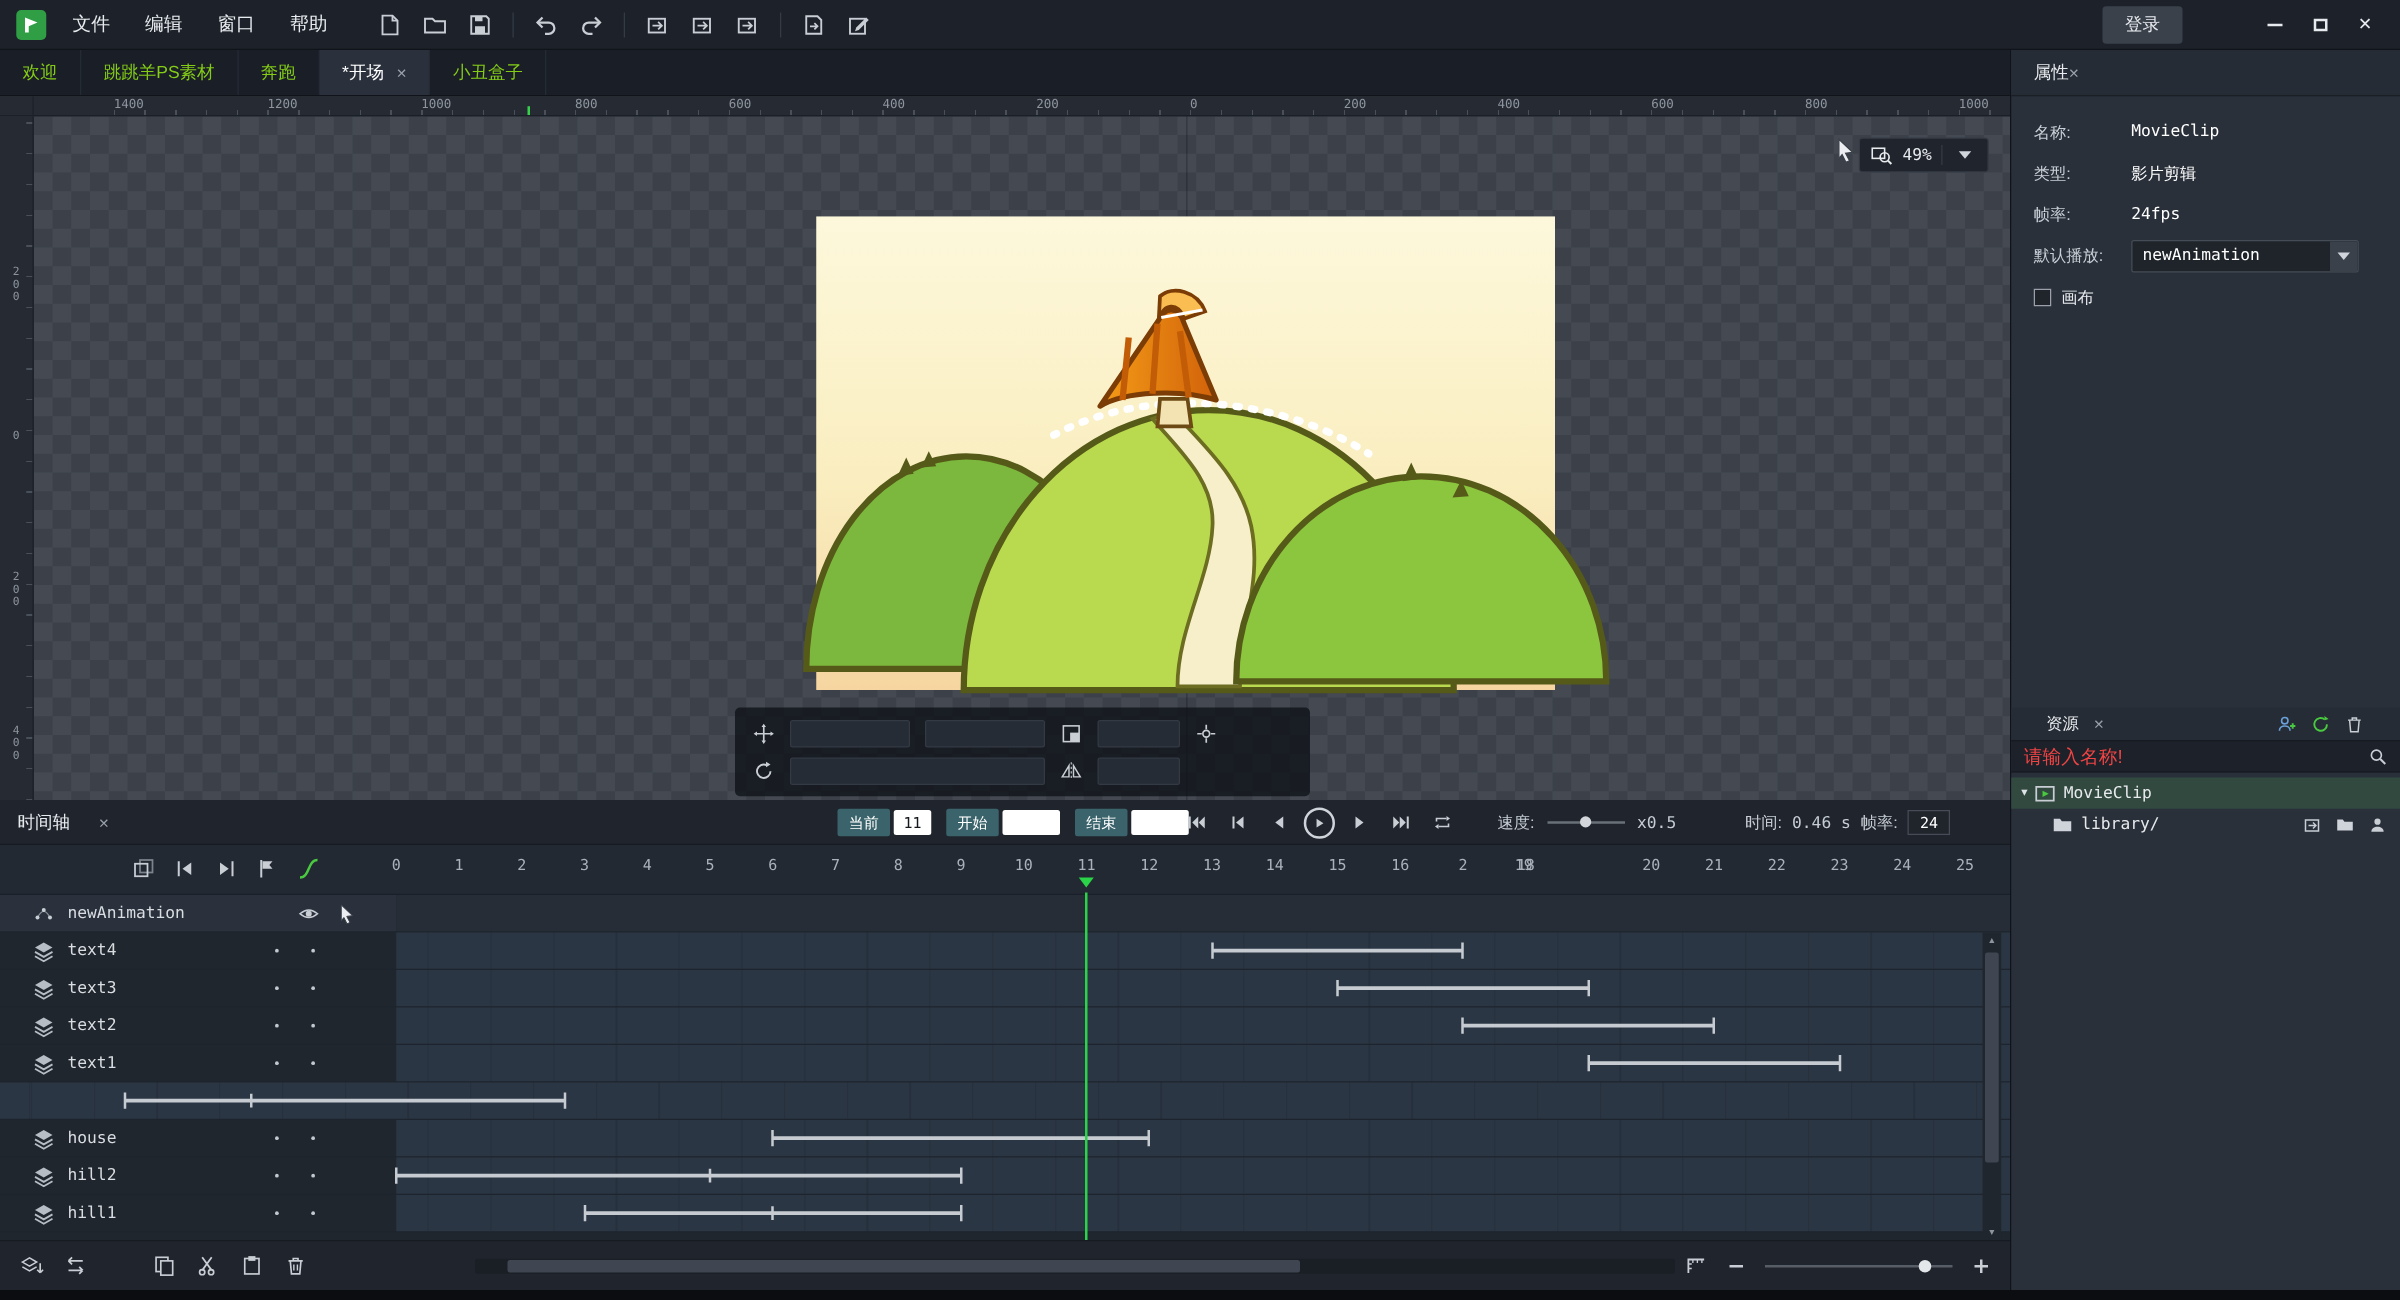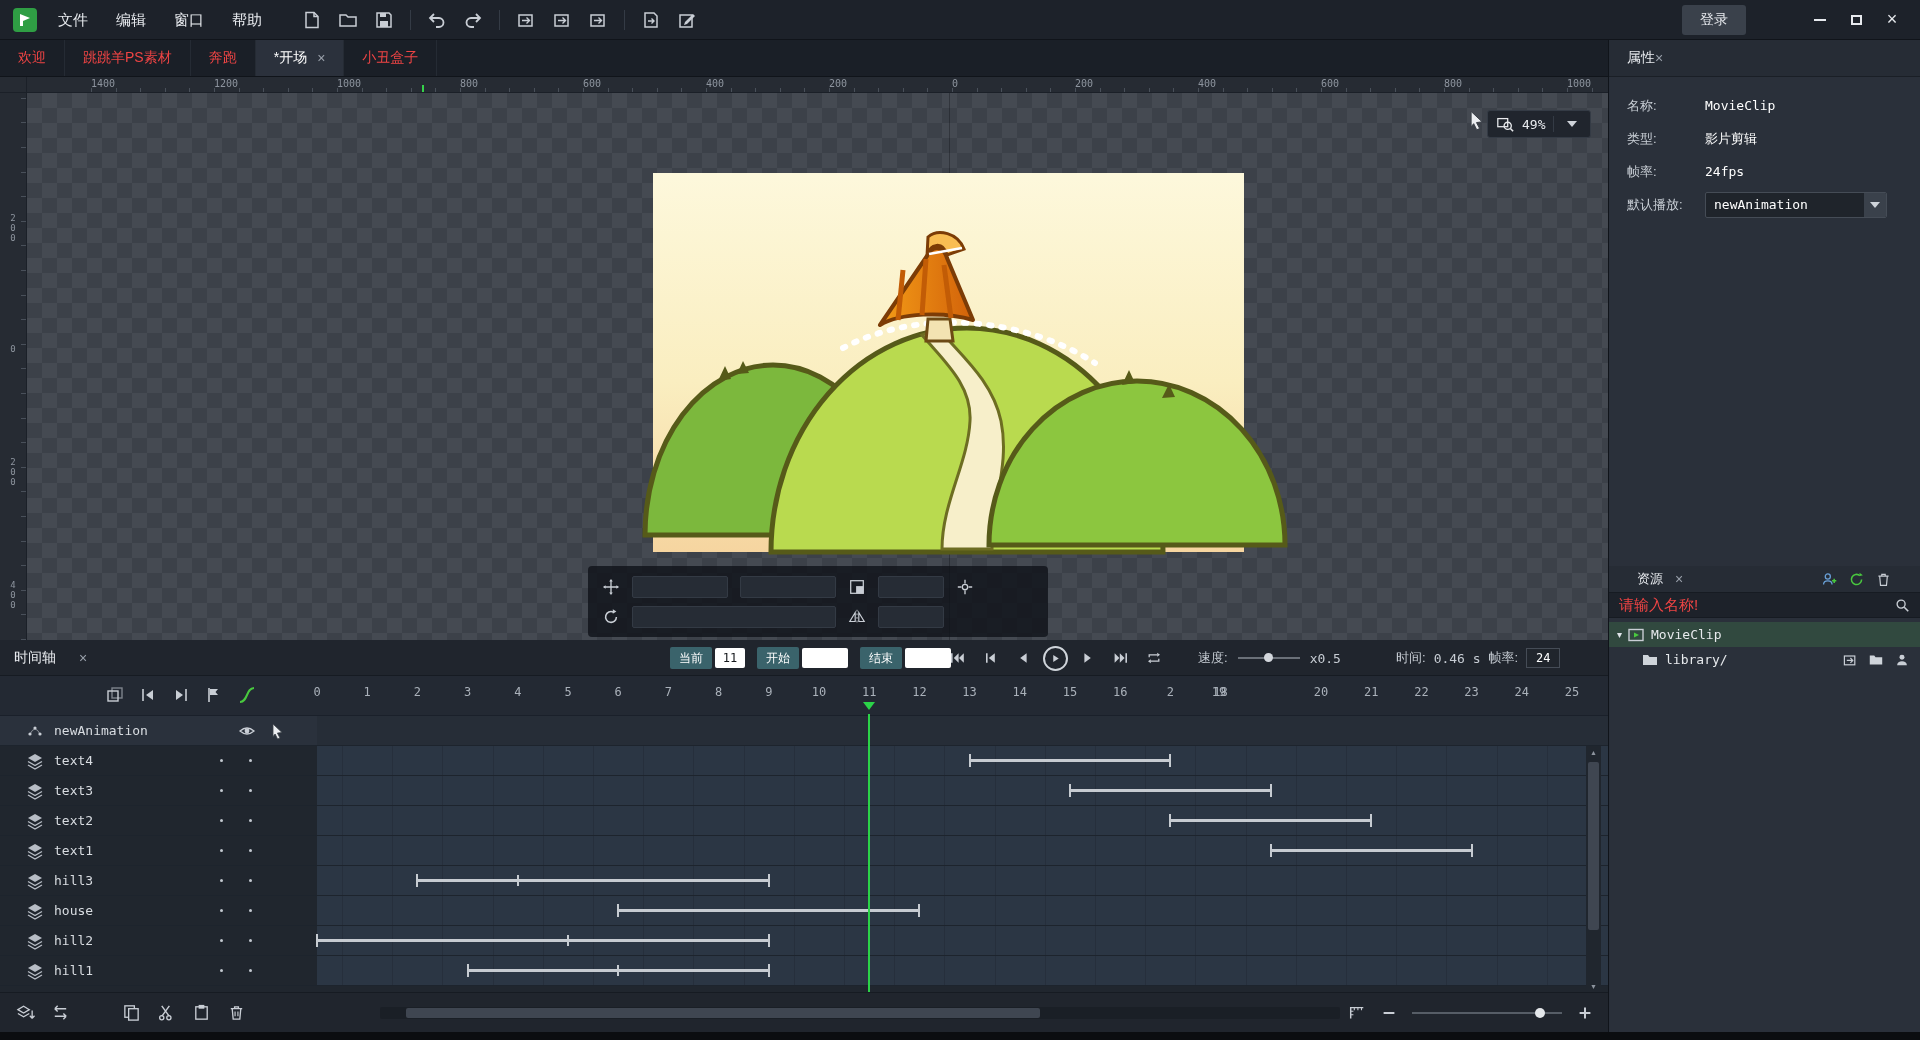--- a/index.html
+++ b/index.html
@@ -27,21 +27,21 @@
 .min-glyph{width:12px;height:2px;background:#e7eaee;display:inline-block}
 .max-glyph{width:11px;height:10px;border:2px solid #e7eaee;display:inline-block}
 
 
 .left-col{position:absolute;left:0;top:40px;width:1608px;height:992px}
 .right-panel{position:absolute;left:1608px;top:40px;width:312px;height:992px;background:#2a303a;border-left:1px solid #10141a}
 .status-strip{position:absolute;left:0;bottom:0;width:1920px;height:8px;background:#0b0d10}
 
 
 .tab-bar{display:flex;height:37px;background:#1a1f27;border-bottom:1px solid #10141a}
-.tab{display:flex;align-items:center;gap:10px;padding:0 18px;font-size:14px;color:#ef4444;border-right:1px solid #252b34}
+.tab{display:flex;align-items:center;gap:10px;padding:0 18px;font-size:14px;color:#84cc16;border-right:1px solid #252b34}
 .tab.active{background:#2b313c;color:#fff}
 .tab-close{color:#9aa1ab;font-size:14px}
 
 
 .canvas-area{position:relative;height:563px;background:#30353d;overflow:hidden}
 .corner{position:absolute;left:0;top:0;width:27px;height:16px;background:#262b33;border-right:1px solid #1b2028;border-bottom:1px solid #1b2028;z-index:3}
 .hruler{position:absolute;left:27px;top:0;right:0;height:16px;background-color:#262b33;border-bottom:1px solid #1b2028;z-index:3;
  background-image:repeating-linear-gradient(90deg,#49505a 0 1px,transparent 1px 24.6px);
  background-size:100% 5px;background-position:64px 11px;background-repeat:no-repeat}
 .hlabel{position:absolute;top:1px;font-size:10px;color:#8d949e;font-family:"DejaVu Sans Mono",monospace}
@@ -665,32 +665,20 @@
               <span class="dot c2"></span>
             </div>
             <div class="trk">
               <div class="bar" style="left: 953.8px; width: 200.8px;">
                 <i style="left: -1px;"></i>
                 <i style="right: -1px;"></i>
               </div>
             </div>
           </div>
           <div class="tl-row">
-            <div class="lbl">
-              <span class="icon">
-                <svg viewBox="0 0 18 18">
-                  <path d="M9 2 16 6 9 10 2 6z" fill="#b7bdc5"></path>
-                  <path d="M2 9.5 9 13.5 16 9.5" fill="none" stroke="#b7bdc5" stroke-width="1.4"></path>
-                  <path d="M2 13 9 17 16 13" fill="none" stroke="#b7bdc5" stroke-width="1.4"></path>
-                </svg>
-              </span>
-              <span class="layer-name mono">hill3</span>
-              <span class="dot c1"></span>
-              <span class="dot c2"></span>
-            </div>
             <div class="trk">
               <div class="bar" style="left: 100.4px; width: 351.4px;">
                 <i style="left: -1px;"></i>
                 <i style="right: -1px;"></i>
                 <i class="mid" style="left: 99.4px;"></i>
               </div>
             </div>
           </div>
           <div class="tl-row">
             <div class="lbl">
@@ -857,20 +845,24 @@
       </div>
     <div class="prop-row">
       <span class="prop-label">默认播放:</span>
       <div class="dd">
         <span class="dd-text mono">newAnimation</span>
         <span class="dd-btn">
             <span class="dd-tri"></span>
           </span>
       </div>
     </div>
+    <div class="prop-row">
+      <span class="checkbox"></span>
+      <span class="cb-label">画布</span>
+    </div>
 
     <div class="assets">
       <div class="assets-header">
         <span>资源</span>
         <span class="panel-close">×</span>
         <span class="assets-hicons">
             <span class="icon">
               <svg viewBox="0 0 20 20">
                 <circle cx="8" cy="6.5" r="3" fill="none" stroke="#6aa1d8" stroke-width="1.5"></circle>
                 <path d="M3 16c0-3 2.5-4.5 5-4.5s5 1.5 5 4.5" fill="none" stroke="#6aa1d8" stroke-width="1.5"></path>

